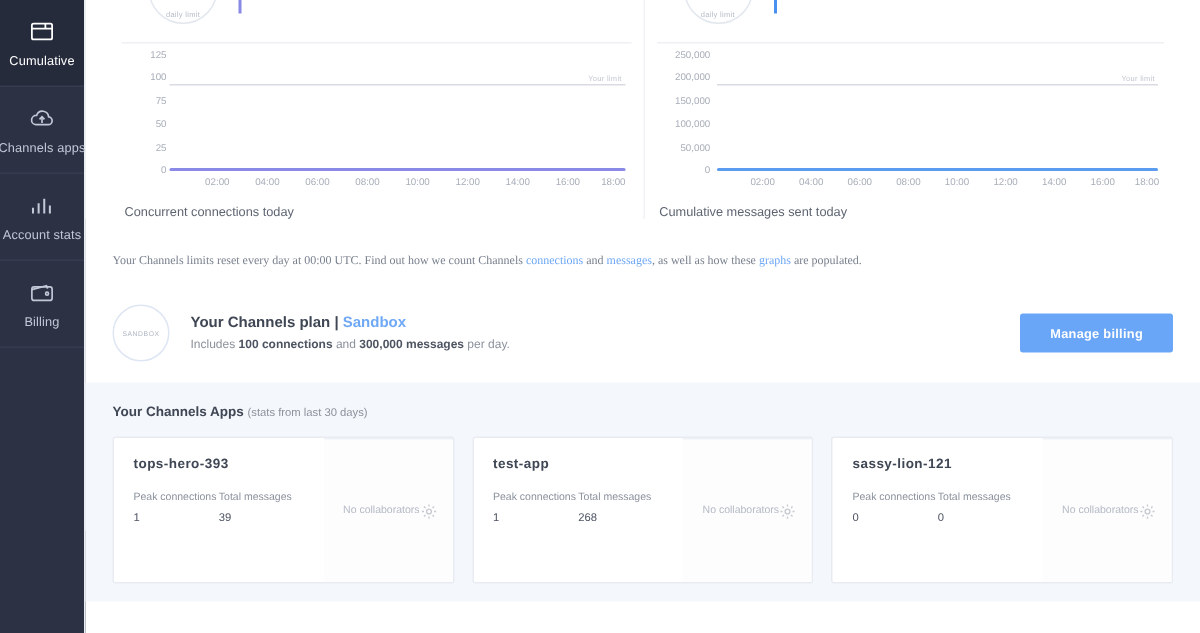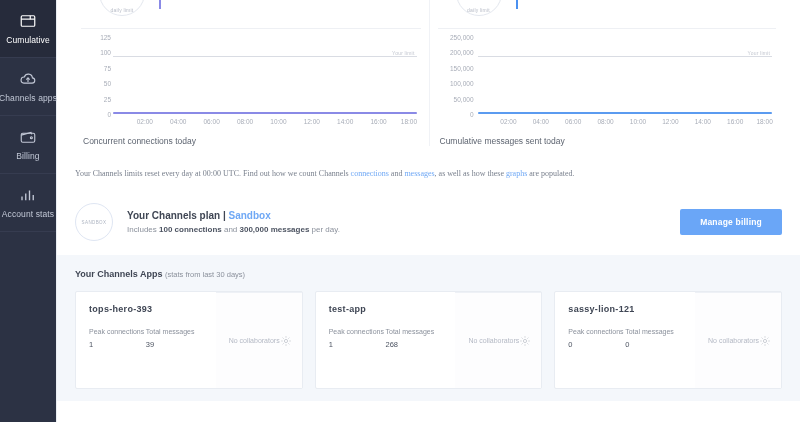--- a/index.html
+++ b/index.html
@@ -172,39 +172,39 @@
           <path d="M6.5 17.5h11a3.5 3.5 0 0 0 .4-6.98A5.5 5.5 0 0 0 7.2 9.3 4.1 4.1 0 0 0 6.5 17.5z"></path>
           <line x1="12" y1="16" x2="12" y2="10.5"></line>
           <polyline points="9.8,12.8 12,10.4 14.2,12.8"></polyline>
         </svg>
       </span>
       <span class="nav-label">Channels apps</span>
     </div>
 
     <div class="nav-item">
       <span class="nav-icon">
-        <svg viewBox="0 0 24 24" fill="none" stroke="currentColor" stroke-width="1.5">
-          <rect x="3" y="7" width="18" height="12" rx="2"></rect>
-          <path d="M3 9.5 L16 6 L17 8.5"></path>
-          <circle cx="16.5" cy="13" r="1.3"></circle>
-        </svg>
-      </span>
-      <span class="nav-label">Billing</span>
-    </div>
-
-    <div class="nav-item">
-      <span class="nav-icon">
         <svg viewBox="0 0 24 24" fill="none" stroke="currentColor" stroke-width="1.8">
           <line x1="4" y1="19" x2="4" y2="14"></line>
           <line x1="9" y1="19" x2="9" y2="10"></line>
           <line x1="14" y1="19" x2="14" y2="6"></line>
           <line x1="19" y1="19" x2="19" y2="12"></line>
         </svg>
       </span>
       <span class="nav-label">Account stats</span>
+    </div>
+
+    <div class="nav-item">
+      <span class="nav-icon">
+        <svg viewBox="0 0 24 24" fill="none" stroke="currentColor" stroke-width="1.5">
+          <rect x="3" y="7" width="18" height="12" rx="2"></rect>
+          <path d="M3 9.5 L16 6 L17 8.5"></path>
+          <circle cx="16.5" cy="13" r="1.3"></circle>
+        </svg>
+      </span>
+      <span class="nav-label">Billing</span>
     </div>
 
   </nav>
 
   <main class="main">
 
     <section class="stats-wrap">
       <div class="charts-row">
 
         <div class="chart-col">

